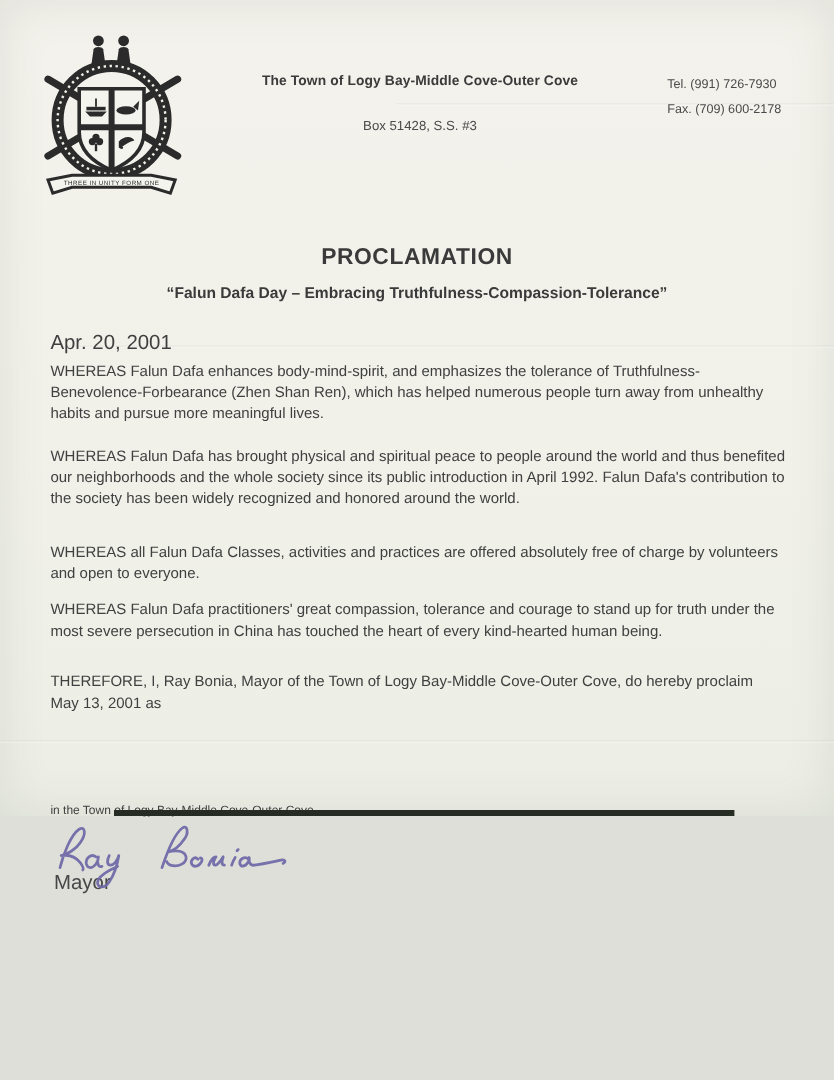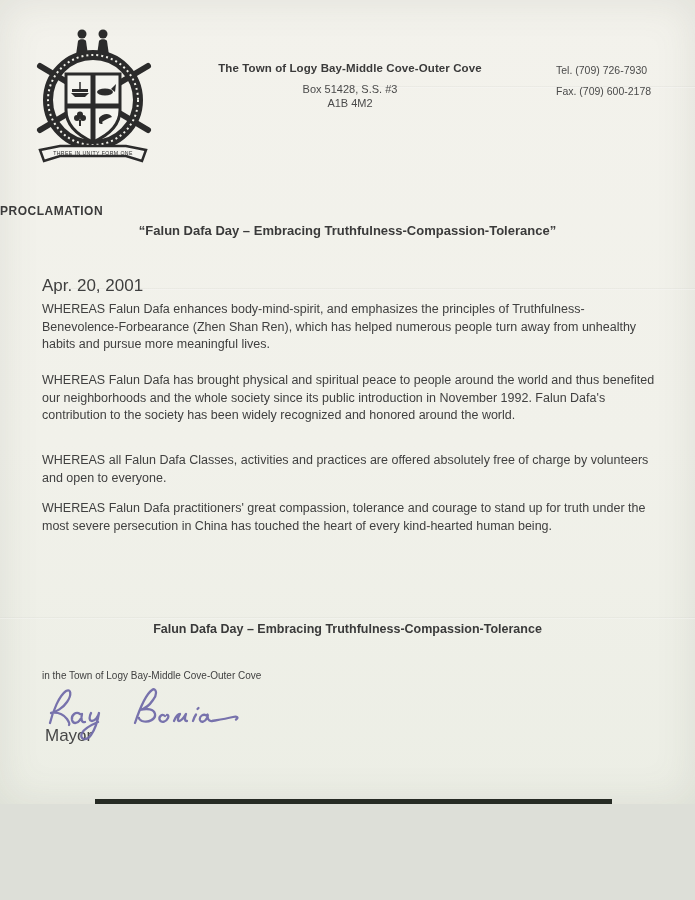--- a/index.html
+++ b/index.html
@@ -3,38 +3,38 @@
 <meta charset="utf-8">
 <style>
   html,body{margin:0;padding:0;}
   body{
     width:695px;height:900px;
     font-family:"Liberation Sans", sans-serif;
     background:#dddfd8;
     overflow:hidden;
   }
   .page{
-    position:relative;width:695px;height:804px;
+    position:relative;width:695px;height:680px;
     background:linear-gradient(180deg,#f3f2ec 0%,#f1f1ea 55%,#ecEEe5 100%);
     background-color:#f1f1ea;
     box-shadow:inset 0 0 40px rgba(90,95,80,0.12);
     color:#3f3f3f;
   }
   .crease{position:absolute;height:2px;pointer-events:none;
     background:linear-gradient(180deg,rgba(120,120,105,0.10),rgba(255,255,255,0.5));}
   
   .crest{position:absolute;left:32px;top:26px;width:124px;height:142px;}
   .lh-center{position:absolute;left:170px;top:62px;width:360px;text-align:center;}
   .town-name{font-weight:bold;font-size:11.5px;color:#3a3a3a;letter-spacing:0.1px;}
-  .addr{margin-top:8px;font-size:11px;line-height:14px;color:#4a4a4a;}
+  .addr{margin-top:24px;font-size:11px;line-height:14px;color:#4a4a4a;}
   .lh-right{position:absolute;left:556px;top:60px;font-size:10.5px;line-height:21px;color:#4a4a4a;}
   
-  .heading{position:absolute;left:0;top:204px;width:100%;
-    font-weight:bold;font-size:12px;color:#3a3a3a;letter-spacing:0.5px;}
-  .subheading{position:absolute;left:0;top:223px;width:100%;text-align:center;
+  .heading{position:absolute;left:0;top:204px;width:100%;text-align:center;
+    font-weight:bold;font-size:19px;color:#3a3a3a;letter-spacing:0.5px;}
+  .subheading{position:absolute;left:0;top:236px;width:100%;text-align:center;
     font-weight:bold;font-size:13px;color:#3a3a3a;}
   
   .dateline{position:absolute;left:42px;top:276px;font-size:17px;}
   .para{position:absolute;left:42px;width:616px;font-size:12.5px;line-height:17.5px;color:#404040;}
   .p1{top:301px;}.p2{top:372px;}.p3{top:452px;}.p4{top:500px;}.p5{top:560px;width:600px;}
   .proclaimed{position:absolute;left:0;top:622px;width:100%;text-align:center;
     font-weight:bold;font-size:12.5px;color:#3a3a3a;}
   .closing{position:absolute;left:42px;top:670px;font-size:10px;}
   .signature{position:absolute;left:40px;top:683px;width:214px;height:60px;}
   .signer-title{position:absolute;left:45px;top:726px;font-size:17px;color:#474747;}
@@ -87,39 +87,38 @@
 
       <path d="M8,124 L28,120 L94,120 L114,124 L110,135 L94,130 L28,130 L12,135 Z" fill="#f4f4ef" stroke-width="2.5"></path>
       <text x="61" y="128.5" text-anchor="middle" font-size="5.2" stroke="none" fill="#2b2b2b" letter-spacing="0.4" font-family="Liberation Sans, sans-serif">THREE IN UNITY FORM ONE</text>
     </g>
   </svg>
 
   <div class="lh-center">
     <div class="town-name">The Town of Logy Bay-Middle Cove-Outer Cove</div>
     <div class="addr">
       <div>Box 51428, S.S. #3</div>
-      <div>A1B 4M2</div>
     </div>
   </div>
 
   <div class="lh-right">
-    <div>Tel.  (709) 726-7930</div>
+    <div>Tel.  (991) 726-7930</div>
     <div>Fax. (709) 600-2178</div>
   </div>
 
   <div class="heading">PROCLAMATION</div>
   <div class="subheading">“Falun Dafa Day – Embracing Truthfulness-Compassion-Tolerance”</div>
 
   <div class="dateline">Apr. 20, 2001</div>
-  <div class="para p1">WHEREAS Falun Dafa enhances body-mind-spirit, and emphasizes the principles of Truthfulness-Benevolence-Forbearance (Zhen Shan Ren), which has helped numerous people turn away from unhealthy habits and pursue more meaningful lives.</div>
-  <div class="para p2">WHEREAS Falun Dafa has brought physical and spiritual peace to people around the world and thus benefited our neighborhoods and the whole society since its public introduction in November 1992.  Falun Dafa's contribution to the society has been widely recognized and honored around the world.</div>
+  <div class="para p1">WHEREAS Falun Dafa enhances body-mind-spirit, and emphasizes the tolerance of Truthfulness-Benevolence-Forbearance (Zhen Shan Ren), which has helped numerous people turn away from unhealthy habits and pursue more meaningful lives.</div>
+  <div class="para p2">WHEREAS Falun Dafa has brought physical and spiritual peace to people around the world and thus benefited our neighborhoods and the whole society since its public introduction in April 1992.  Falun Dafa's contribution to the society has been widely recognized and honored around the world.</div>
   <div class="para p4">WHEREAS Falun Dafa practitioners' great compassion, tolerance and courage to stand up for truth under the most severe persecution in China has touched the heart of every kind-hearted human being.</div>
   <div class="para p3">WHEREAS all Falun Dafa Classes, activities and practices are offered absolutely free of charge by volunteers and open to everyone.</div>
+  <div class="para p5">THEREFORE, I, Ray Bonia, Mayor of the Town of Logy Bay-Middle Cove-Outer Cove, do hereby proclaim May 13, 2001 as</div>
 
-  <div class="proclaimed">Falun Dafa Day – Embracing Truthfulness-Compassion-Tolerance</div>
   <div class="closing">in the Town of Logy Bay-Middle Cove-Outer Cove</div>
 
   <div class="signer-title">Mayor</div>
 
   <svg class="signature" viewBox="0 0 214 60">
     <g fill="none" stroke="#6e68a8" stroke-width="2.3" stroke-linecap="round" stroke-linejoin="round" opacity="0.92">
       <path d="M10,40 C13,28 19,13 26,8 C31,5 32,12 27,19 C23,25 16,29 11,30 C17,29 23,31 27,36 C29,39 30,41 29,42"></path>
       <path d="M40,31 C36,28 31,32 32,37 C33,41 37,41 40,37 C41.5,35 42,32 42,31 C41,35 41,40 45,39"></path>
       <path d="M51,30 C49,34 49,38 52,38 C55,38 58,34 59,30 C58,36 56,45 51,52 C46,59 39,56 42,50 C44,46 51,42 58,39"></path>
       <path d="M95,40 C99,28 105,12 112,7 C116,4 118,11 113,17 C109,23 104,26 100,27 C107,25 114,26 115,31 C116,36 109,40 102,38 C100,37 99,36 99,35"></path>

